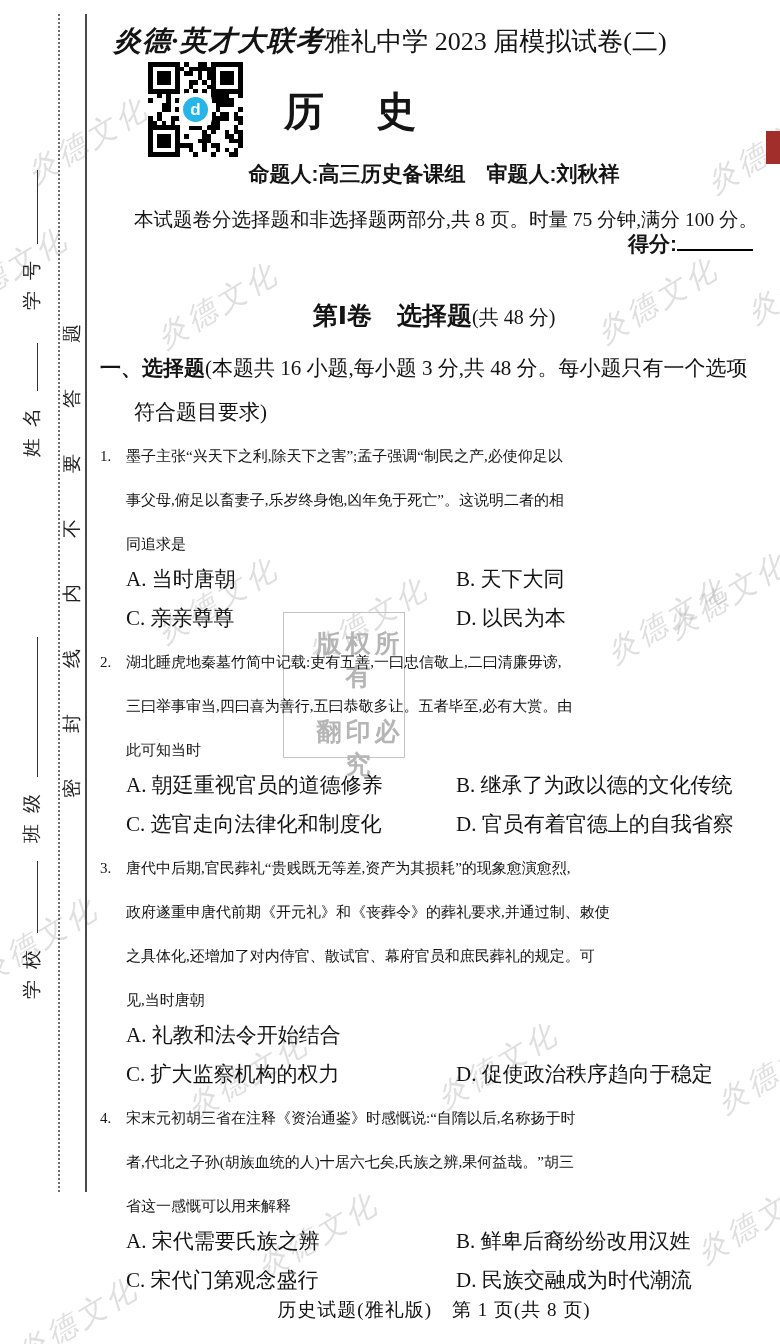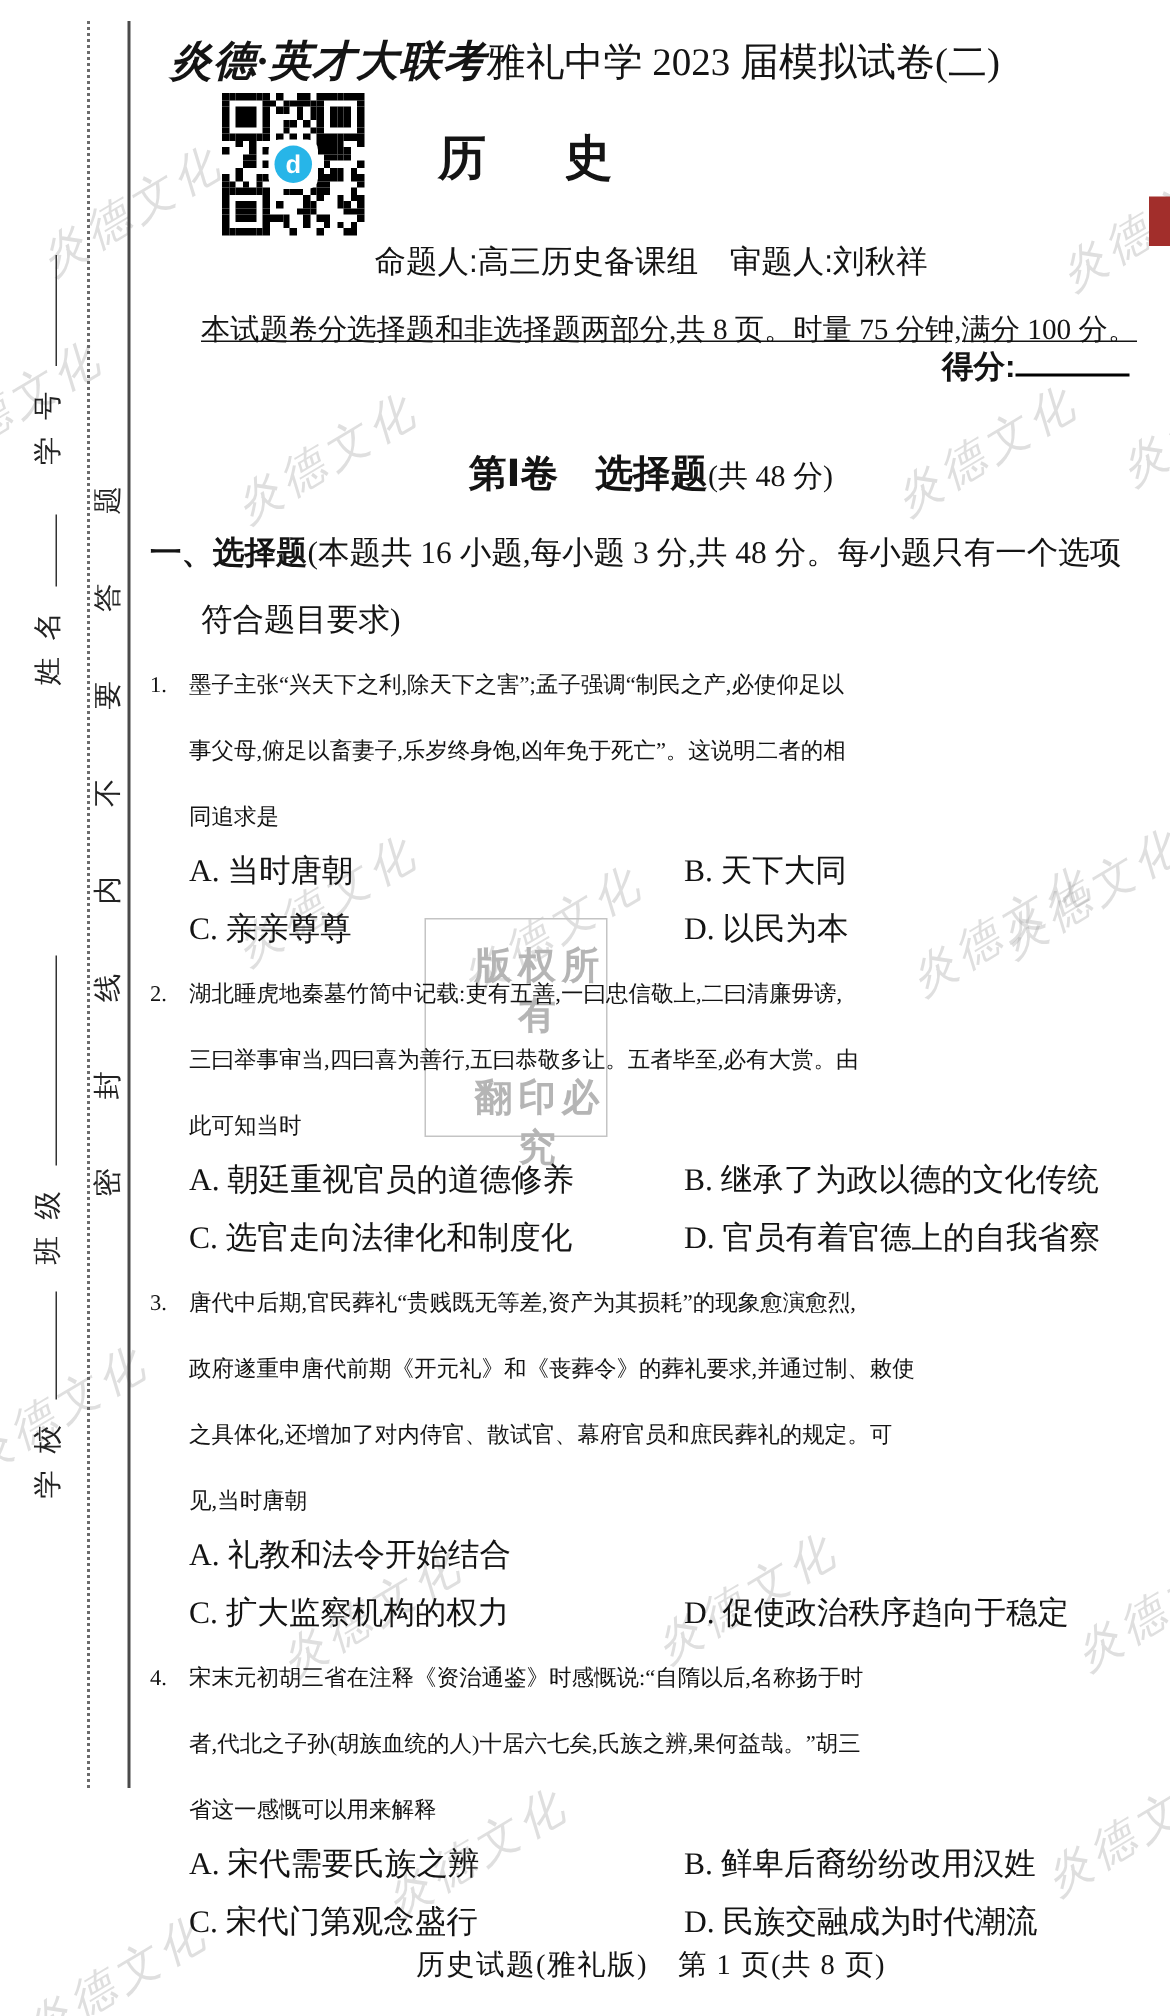--- a/index.html
+++ b/index.html
@@ -38,24 +38,24 @@
       grid-template-rows:repeat(21,1fr);}
   .qr-grid div{background:transparent;}
   .qr-grid div.b{background:#000;}
   .qr-logo{position:absolute;left:31px;top:31px;width:33px;height:33px;background:#fff;
       border-radius:7px;display:flex;align-items:center;justify-content:center;}
   .qr-dot{width:25px;height:25px;border-radius:50%;background:#27b5e8;color:#fff;
       font-family:"Liberation Sans","DejaVu Sans",sans-serif;font-weight:bold;font-size:17px;
       display:flex;align-items:center;justify-content:center;}
   .subject{top:84px;left:110px;width:480px;text-align:center;
       font-family:"Liberation Sans","DejaVu Sans",sans-serif;font-weight:bold;
-      font-size:32px;letter-spacing:52px;text-indent:52px;white-space:nowrap;}
+      font-size:40px;letter-spacing:52px;text-indent:52px;white-space:nowrap;}
   .setters{top:160px;left:100px;width:668px;text-align:center;
-      font-family:"Liberation Sans","DejaVu Sans",sans-serif;font-weight:normal;font-size:21px;}
-  .intro{top:206px;left:134px;font-size:19.5px;white-space:nowrap;text-decoration:underline;}
+      font-family:"Liberation Sans","DejaVu Sans",sans-serif;font-weight:bold;font-size:21px;}
+  .intro{top:206px;left:134px;font-size:19.5px;white-space:nowrap;}
   .score{top:230px;left:628px;font-family:"Liberation Sans","DejaVu Sans",sans-serif;
       font-weight:bold;font-size:21px;}
   .score .blank{display:inline-block;width:76px;border-bottom:2px solid #000;height:18px;}
   .red-mark{position:absolute;left:766px;top:131px;width:14px;height:33px;background:#a22e2b;}
   
   .sec-title{top:299px;left:100px;width:668px;text-align:center;white-space:nowrap;}
   .sec-title .t1{font-family:"Liberation Sans","DejaVu Sans",sans-serif;font-weight:bold;font-size:25px;}
   .sec-title .t2{font-size:20px;text-align:center;}
   .mainflow{top:346px;left:100px;width:670px;}
   .instr{font-size:21px;line-height:44px;}

